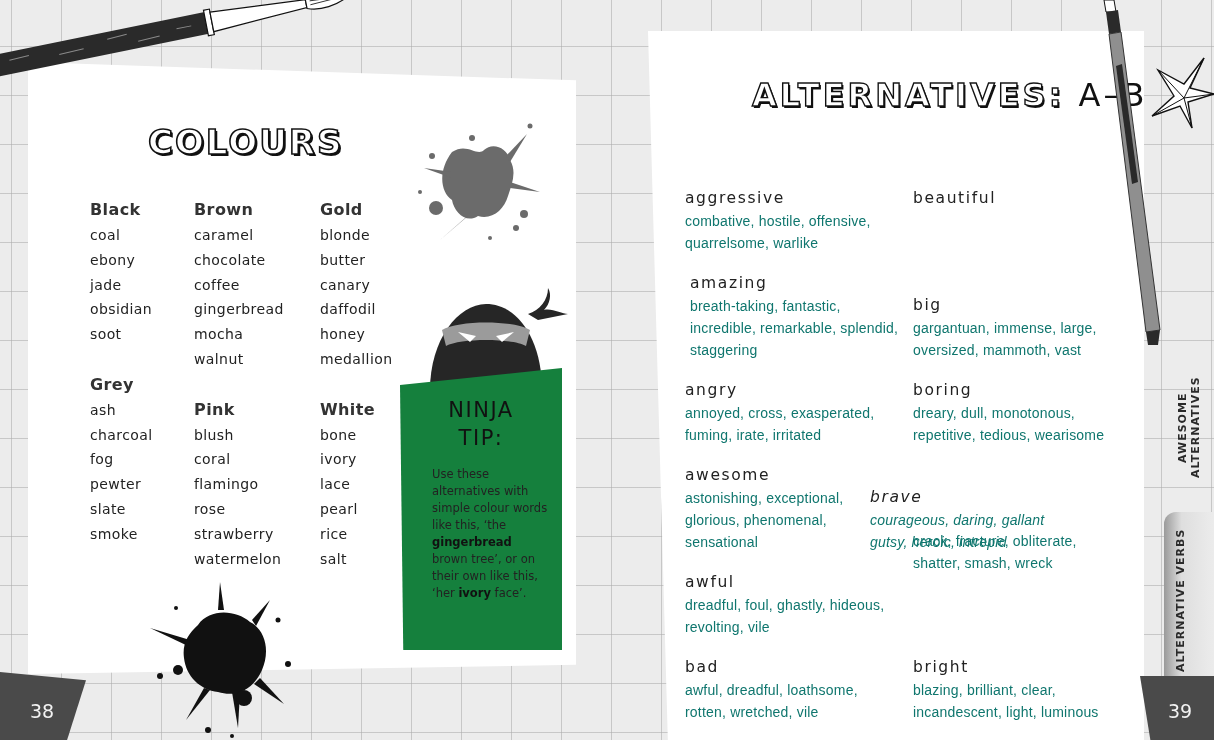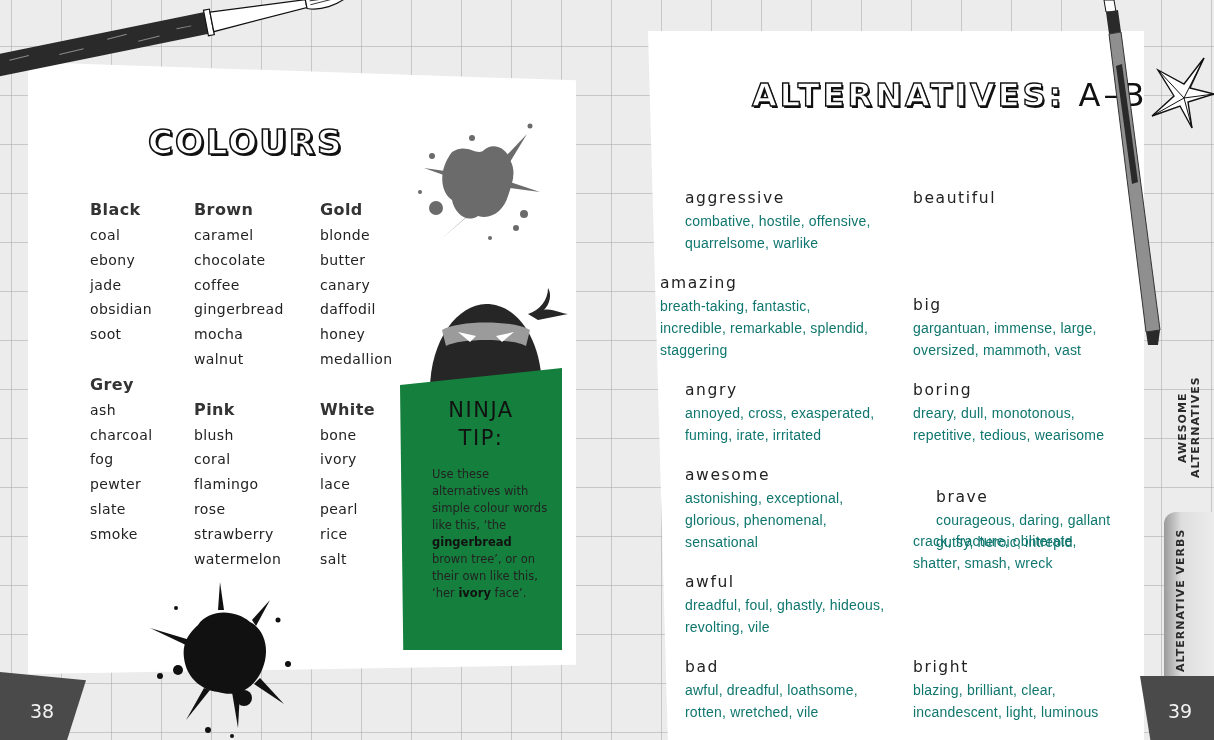--- a/index.html
+++ b/index.html
@@ -276,21 +276,21 @@
 <div class="page-num" style="left:30px; top:700px;">38</div>
 
 <div class="right-sheet"></div>
 
 <div class="alt-title"><span>ALTERNATIVES:</span> <span class="ab">A–B</span></div>
 
 <div class="entry" style="left:685px; top:146px;">
   <div class="word">aggressive</div>
   <div class="syn">combative, hostile, offensive, quarrelsome, warlike</div>
 </div>
-<div class="entry" style="left:660px; top:231px;">
+<div class="entry" style="left:690px; top:231px;">
   <div class="word">amazing</div>
   <div class="syn">breath-taking, fantastic, incredible, remarkable, splendid, staggering</div>
 </div>
 <div class="entry" style="left:685px; top:338px;">
   <div class="word">angry</div>
   <div class="syn">annoyed, cross, exasperated, fuming, irate, irritated</div>
 </div>
 <div class="entry" style="left:685px; top:423px;">
   <div class="word">awesome</div>
   <div class="syn">astonishing, exceptional, glorious, phenomenal, sensational</div>
@@ -308,21 +308,21 @@
   <div class="word">beautiful</div>
 </div>
 <div class="entry" style="left:913px; top:253px; width:200px;">
   <div class="word">big</div>
   <div class="syn">gargantuan, immense, large, oversized, mammoth, vast</div>
 </div>
 <div class="entry" style="left:913px; top:338px; width:200px;">
   <div class="word">boring</div>
   <div class="syn">dreary, dull, monotonous, repetitive, tedious, wearisome</div>
 </div>
-<div class="entry" style="left:936px; top:445px; width:200px;">
+<div class="entry" style="left:870px; top:445px; width:200px;font-style:italic;">
   <div class="word">brave</div>
   <div class="syn">courageous, daring, gallant gutsy, heroic, intrepid</div>
 </div>
 <div class="entry" style="left:913px; top:530px; width:200px;">
   <div class="syn">crack, fracture, obliterate, shatter, smash, wreck</div>
 </div>
 <div class="entry" style="left:913px; top:615px; width:200px;">
   <div class="word">bright</div>
   <div class="syn">blazing, brilliant, clear, incandescent, light, luminous</div>
 </div>

